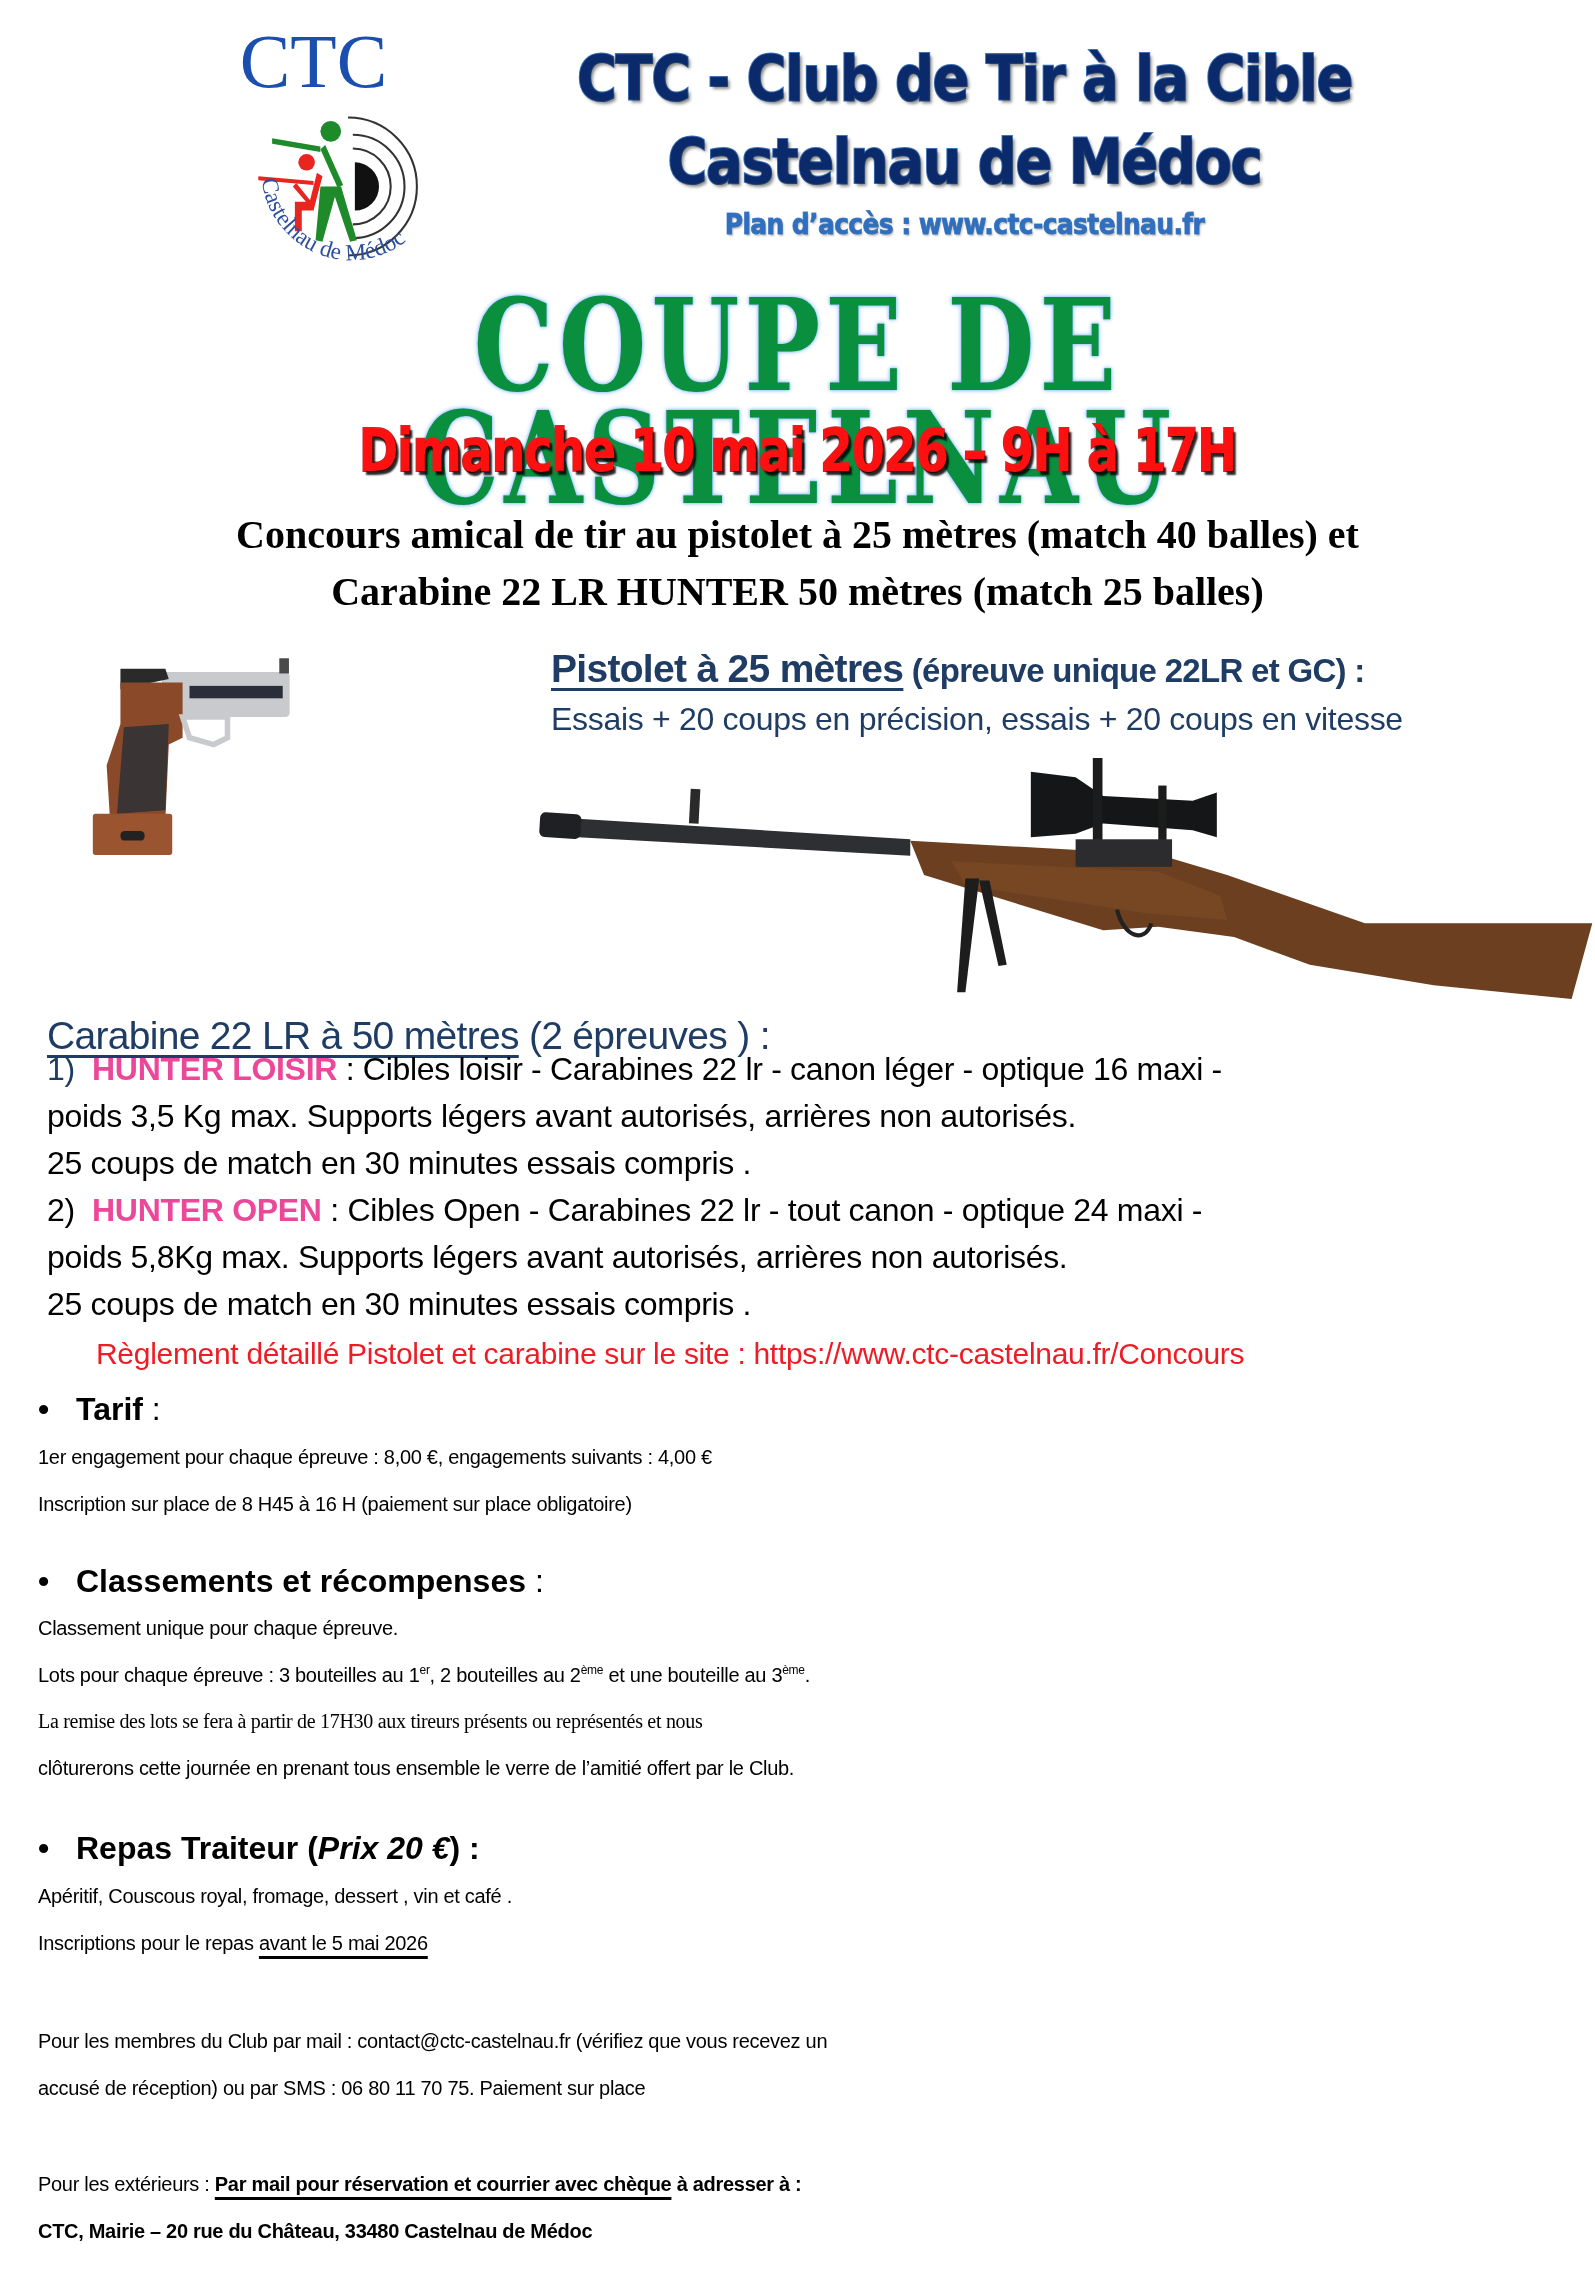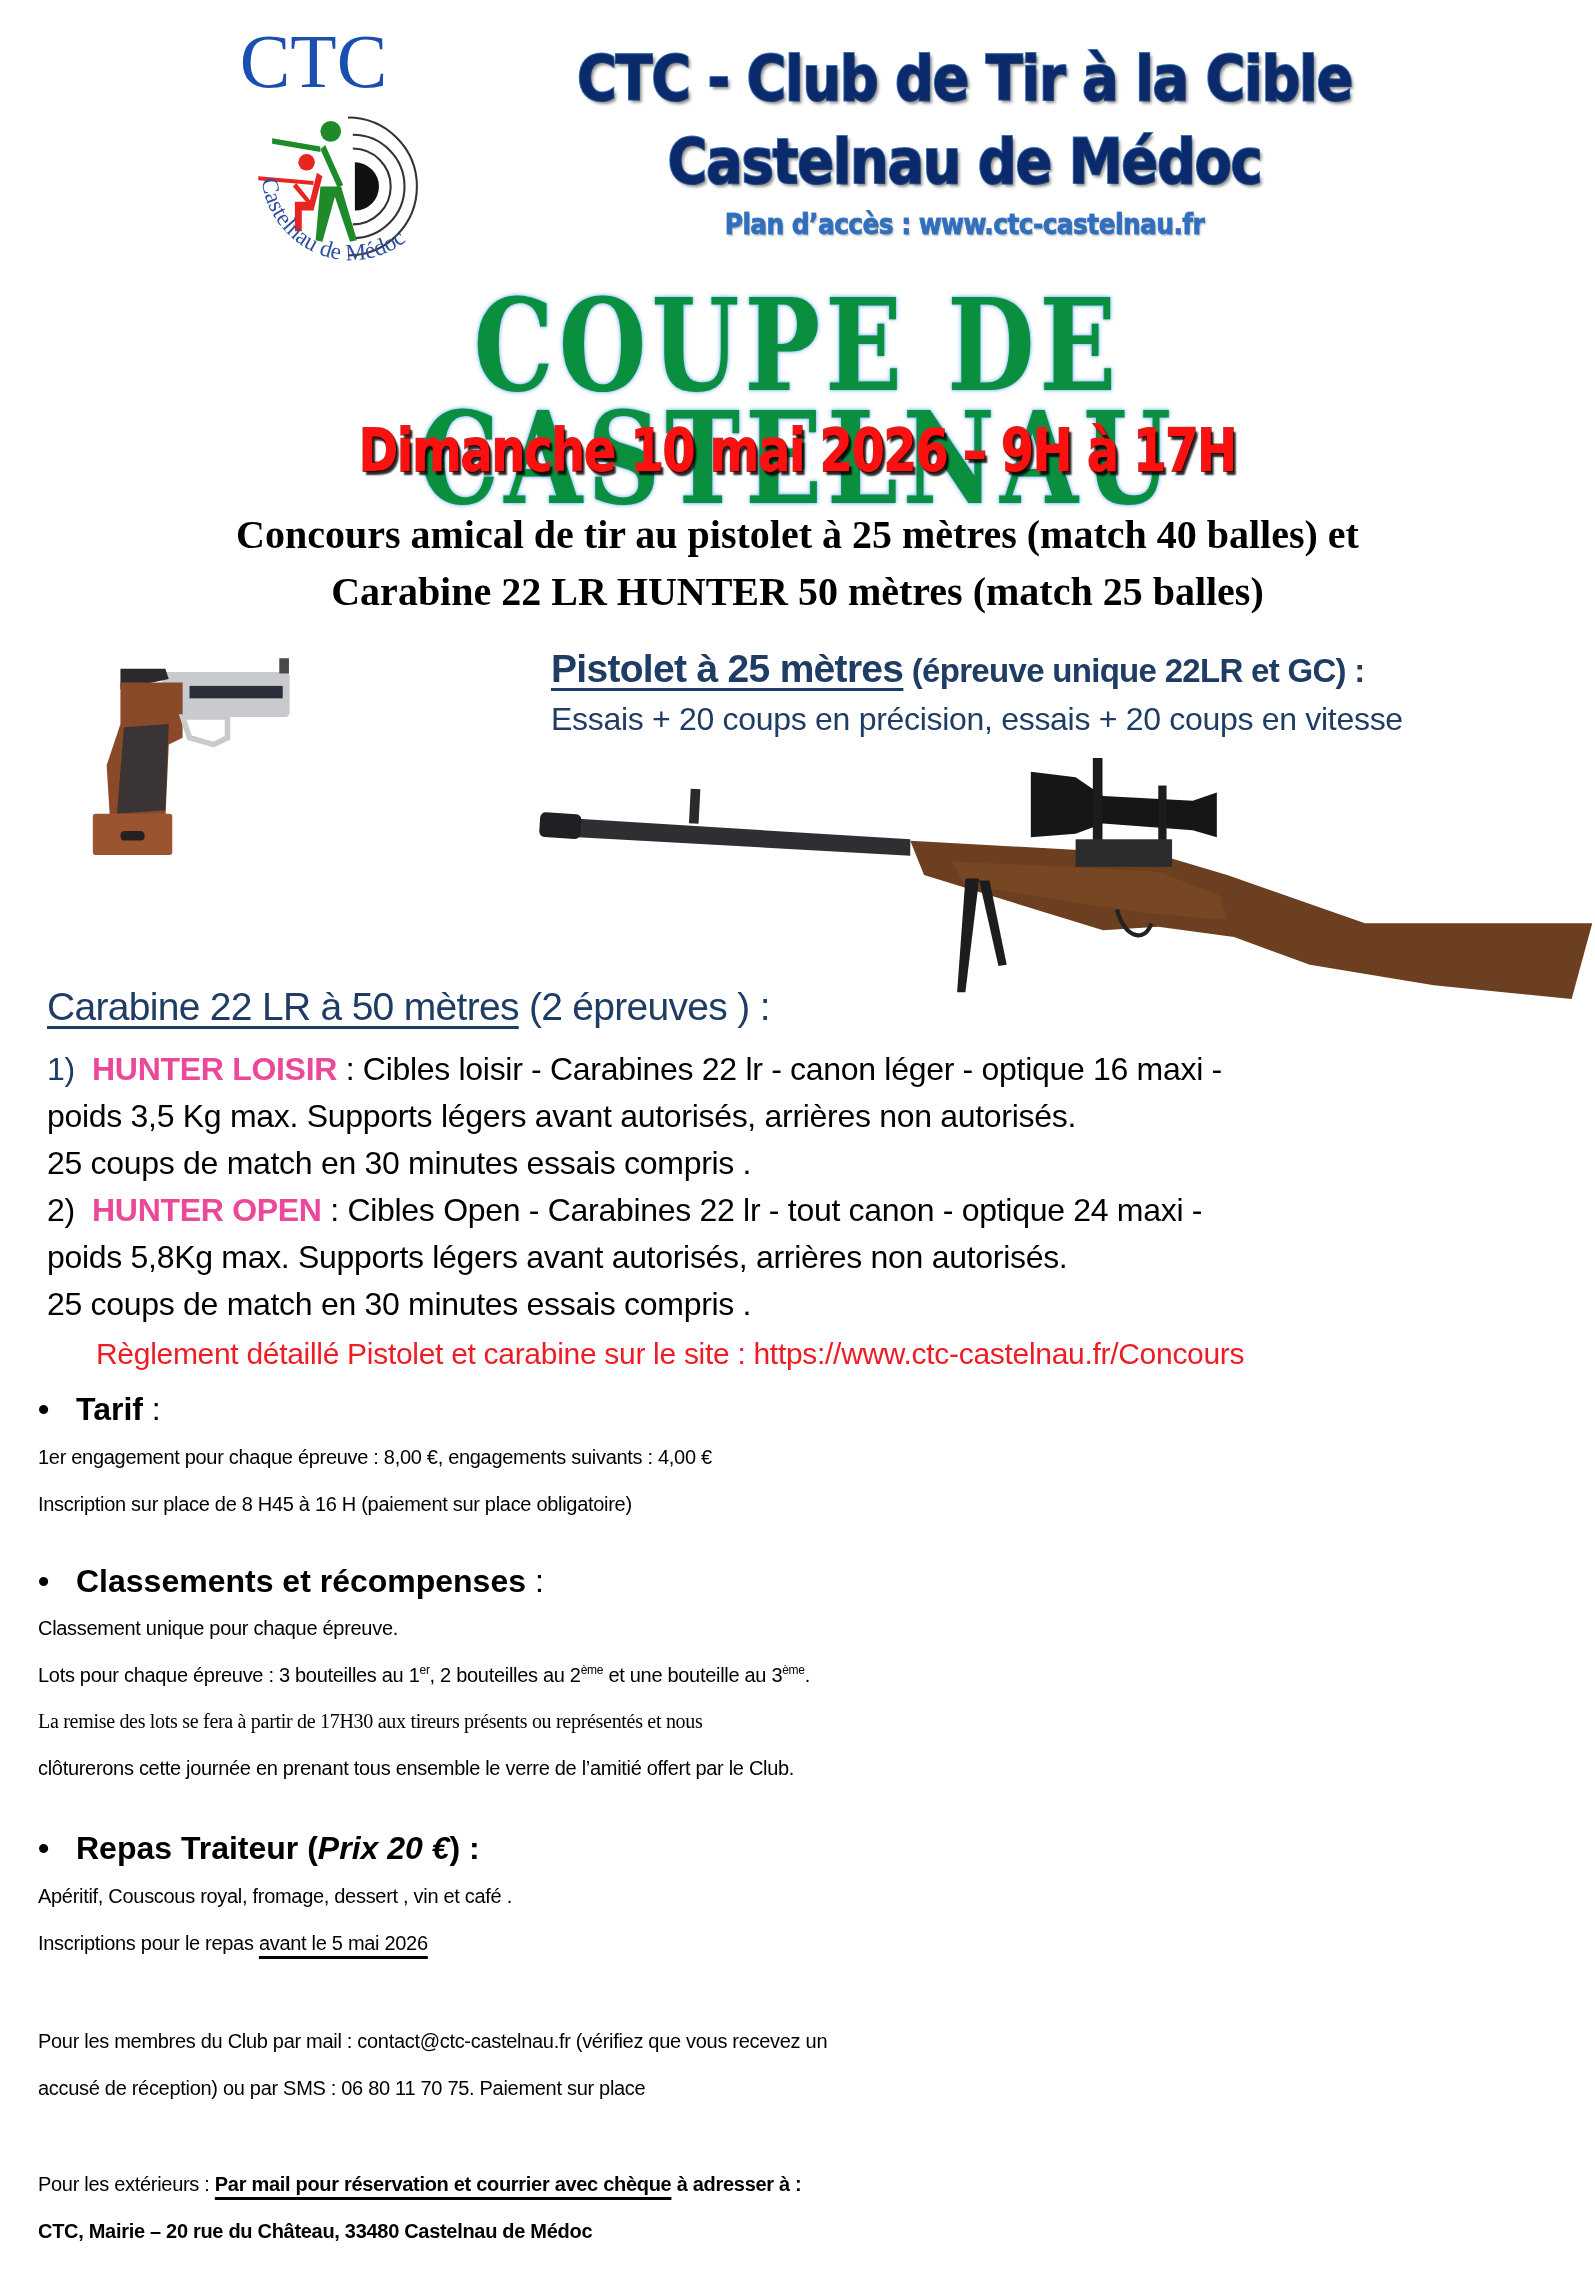--- a/index.html
+++ b/index.html
@@ -25,21 +25,21 @@
   
   #pistol { left:79px; top:641px; width:221px; height:221px; }
   #rifle { left:538px; top:758px; width:1058px; height:248px; }
   
   .navy { color:#1f3c64; }
   #pist-head { left:551px; top:641px; font-size:39px; line-height:55px; font-family:"Liberation Sans", sans-serif; letter-spacing:-0.7px; }
   #pist-head .u { font-weight:bold; text-decoration:underline; text-decoration-thickness:3.4px; text-underline-offset:5.5px; }
   #pist-head .r { font-weight:bold; font-size:33px; }
   #pist-sub { left:551px; top:697px; font-size:32px; line-height:45px; color:#1f3c64; letter-spacing:-0.3px; }
   
-  #carab-head { left:47px; top:979px; font-size:39px; line-height:55px; color:#1f3c64; letter-spacing:-0.7px; }
+  #carab-head { left:47px; top:1008px; font-size:39px; line-height:55px; color:#1f3c64; letter-spacing:-0.7px; }
   #carab-head .u { text-decoration:underline; text-decoration-thickness:3.4px; text-underline-offset:5.5px; }
   .line { left:47px; font-size:32px; line-height:45px; white-space:nowrap; letter-spacing:-0.3px; }
   .lbl { color:#ec4899; font-weight:bold;margin-top:36px; }
   .body { left:38px; font-size:20px; line-height:45px; white-space:nowrap; letter-spacing:-0.3px; }
   .bul { left:38px; font-size:32px; line-height:45px; font-weight:bold; white-space:nowrap; }
   .bul .dot { display:inline-block; width:38px; }
   .red { color:#ee1c25; }
   .ul { text-decoration:underline; text-decoration-thickness:2.8px; text-underline-offset:5.5px; }
   sup { font-size:60%; line-height:0; }
 </style>

